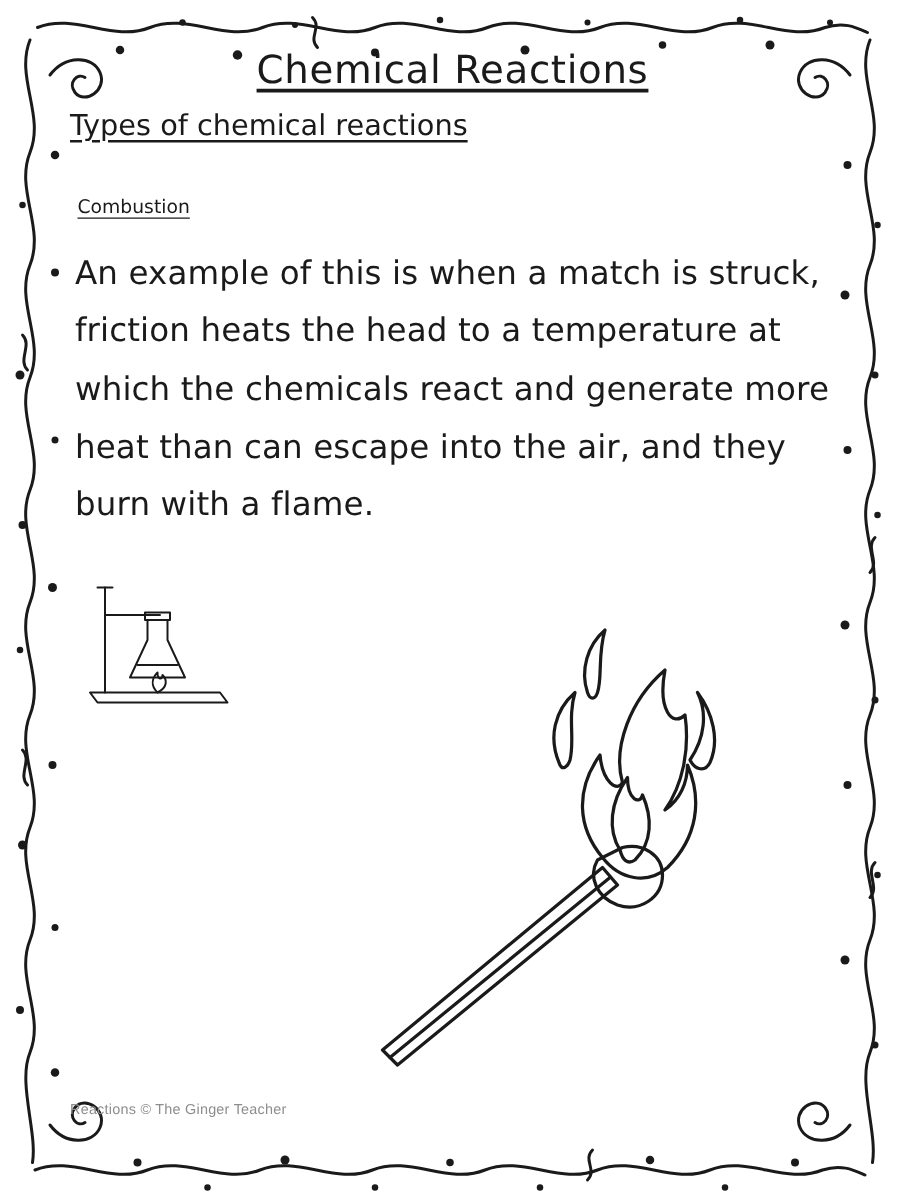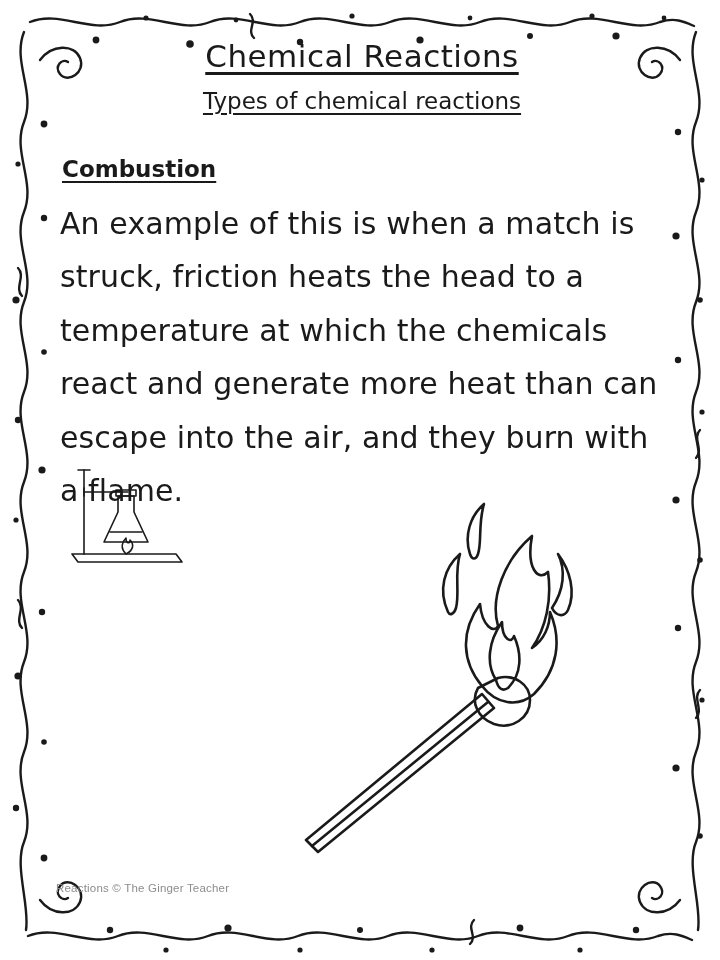--- a/index.html
+++ b/index.html
@@ -47,39 +47,39 @@
     font-size: 31px;
     letter-spacing: 0.5px;
     margin: 8px 0 0 0;
     text-decoration: underline;
     text-underline-offset: 5px;
     font-family: "DejaVu Sans", sans-serif;
     font-weight: 400;
   }
 
   .subtitle {
-    text-align: center;
+    text-align: left;
     font-size: 23px;
     margin: 14px 0 0 0;
     text-decoration: underline;
     text-underline-offset: 4px;
     font-weight: 400;
   }
 
   .section-heading {
     margin: 42px 0 0 6px;
-    font-size: 23px;
+    font-size: 15px;
     text-decoration: underline;
     text-underline-offset: 4px;
-    font-weight: 700;
+    font-weight: 400;
   }
 
   .body-text {
-    margin: 15px 0 0 4px;
-    font-size: 30px;
+    margin: 22px 0 0 4px;
+    font-size: 26px;
     line-height: 1.78;
     max-width: 612px;
     font-weight: 400;
     letter-spacing: 0.1px;
   }
 
   
   .burner-figure {
     position: absolute;
     left: 8px;

